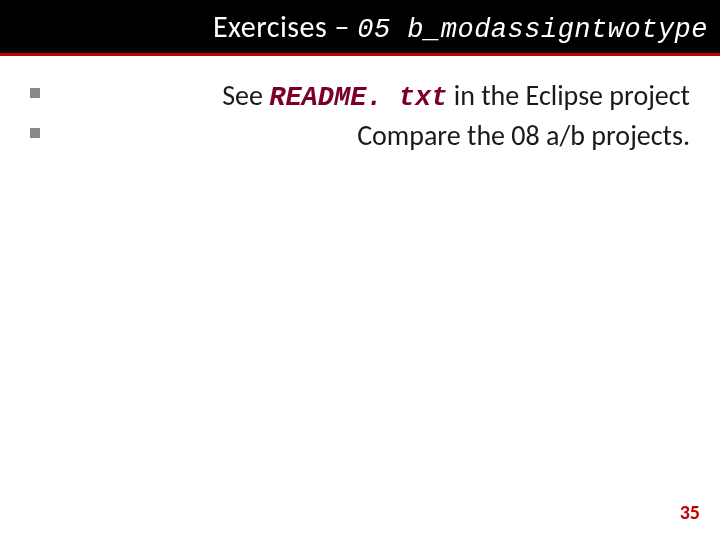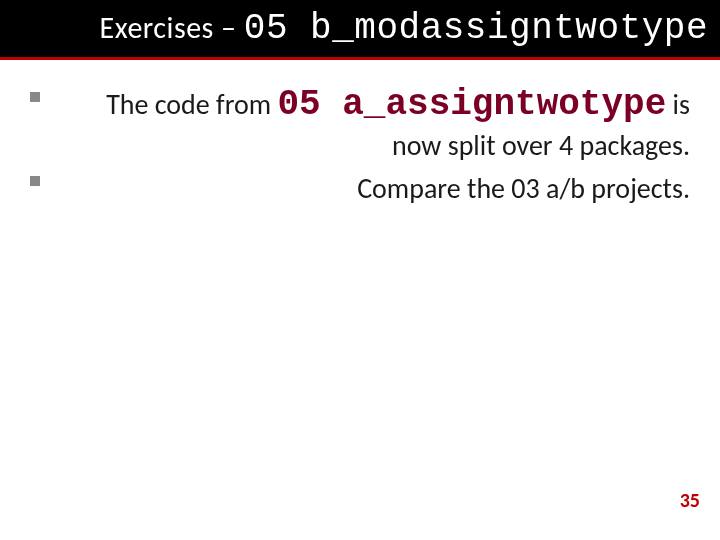--- a/index.html
+++ b/index.html
@@ -44,43 +44,44 @@
       left: 0;
       top: 10px;
       width: 10px;
       height: 10px;
       background: #888888;
     }
     .mono {
       font-family: "Courier New", Courier, monospace;
       font-weight: bold;
       color: #7a0026;
-      font-size: 36px;
+      font-size: 27px;
+      font-style: italic;
     }
     .page-number {
       position: absolute;
-      bottom: 28px;
+      bottom: 16px;
       right: 20px;
       color: #c00000;
       font-weight: bold;
       font-size: 20px;
     }
   </style>
 </head>
 <body>
 
 <div class="title-bar">
   <span>Exercises – </span><span class="mono" style="color:#ffffff;font-weight:normal;">05 b_modassigntwotype</span>
 </div>
 <div class="title-accent"></div>
 
 <div class="content">
   <ul>
     <li>
-      <span>The code from </span><span class="mono">05 a_assigntwotype</span><span> is now split over 4 packages.</span>
+      <span>See </span><span class="mono">README. txt</span><span> in the Eclipse project</span>
     </li>
     <li>
-      <span>Compare the 03 a/b projects.</span><span class="mono"></span><span></span>
+      <span>Compare the 08 a/b projects.</span><span class="mono"></span><span></span>
     </li>
   </ul>
 </div>
 
 <div class="page-number">35</div>
 
 </body></html>

